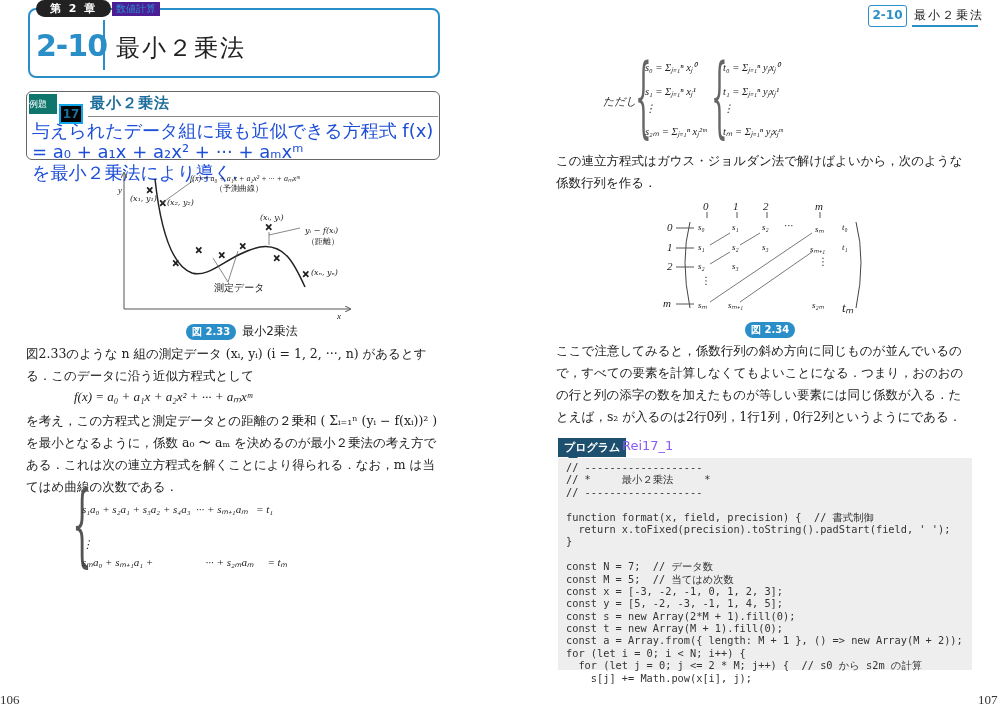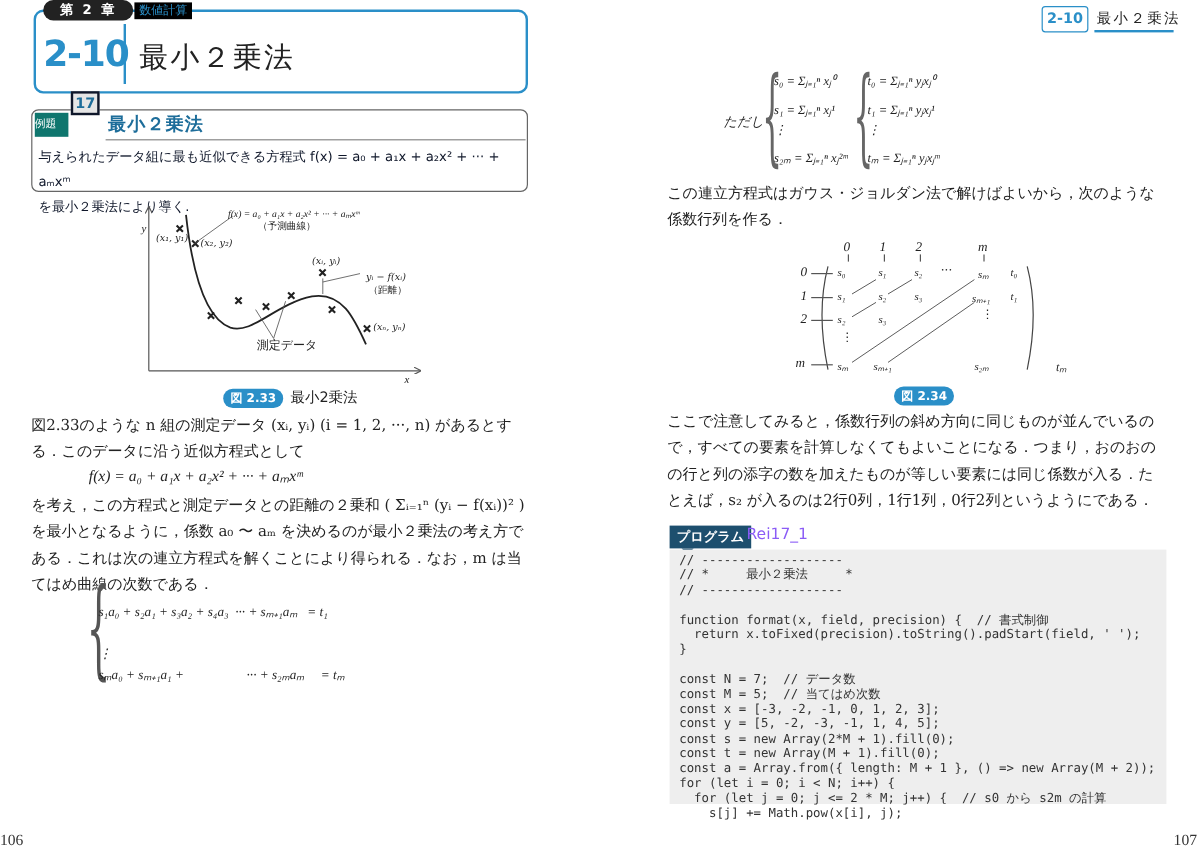--- a/index.html
+++ b/index.html
@@ -6,31 +6,31 @@
   html, body { width: 1000px; height: 710px; background: #fff; overflow: hidden; }
   body { position: relative; font-family: "DejaVu Serif", "Liberation Serif", serif; color: #222; }
   .sans { font-family: "DejaVu Sans", "Liberation Sans", sans-serif; }
   .mono { font-family: "DejaVu Sans Mono", "Liberation Mono", monospace; }
   .it { font-style: italic; font-family: "Liberation Serif", serif; }
   .abs { position: absolute; }
 
   
   .chapter-frame { left: 28px; top: 8px; width: 412px; height: 70px; border: 2px solid #2a8fc8; border-radius: 8px; }
   .chapter-tab { left: 36px; top: 0px; height: 17px; padding: 0 14px; background: #222; color: #fff; border-radius: 9px; font-size: 11px; font-weight: bold; line-height: 17px; letter-spacing: 2px; }
-  .chapter-cat { left: 112px; top: 2px; font-size: 10px; color: #2a8fc8; background: #000000; padding: 0 4px; }
+  .chapter-cat { left: 112px; top: 2px; font-size: 10px; color: #2a8fc8; background: #4c1d95; padding: 0 4px; }
   .section-num { left: 36px; top: 28px; font-size: 30px; font-weight: bold; color: #2a8fc8; letter-spacing: -1px; }
   .section-divider { left: 103px; top: 20px; width: 2px; height: 50px; background: #2a8fc8; }
   .section-title { left: 116px; top: 32px; font-size: 24px; color: #222; letter-spacing: 2px; }
 
   .example-box { left: 26px; top: 91px; width: 414px; height: 69px; border: 1px solid #666; border-radius: 6px; }
   .example-tag { left: 29px; top: 94px; height: 20px; width: 28px; background: #0f766e; color: #fff; font-size: 9px; line-height: 20px; text-align: left; }
-  .example-num { left: 59px; top: 76px; height: 20px; width: 24px; border: 2px solid #0f172a; color: #1d6d9a; font-size: 12px; font-weight: bold; line-height: 16px; text-align: center; background:#e5e5e5; }
+  .example-num { left: 59px; top: 104px; height: 20px; width: 24px; border: 2px solid #0ea5e9; color: #1d6d9a; font-size: 12px; font-weight: bold; line-height: 16px; text-align: center; background:#000000; }
   .example-title { left: 90px; top: 94px; font-size: 15px; color: #1d6d9a; font-weight: bold; letter-spacing: 1px; }
   .example-rule { left: 88px; top: 116px; width: 350px; height: 1px; background: #888; }
-  .example-text { left: 32px; top: 120px; width: 404px; font-size: 11px; line-height: 21px; color: #0f172a; }
+  .example-text { left: 32px; top: 120px; width: 404px; font-size: 18px; line-height: 21px; color: #1d4ed8; }
 
   .fig1 { left: 110px; top: 165px; width: 250px; height: 160px; }
   .fig-cap { font-size: 12px; color: #222; }
   .fig-badge { display: inline-block; background: #2a8fc8; color: #fff; font-size: 10px; font-weight: bold; padding: 1px 6px; border-radius: 8px; margin-right: 6px; font-family: "DejaVu Sans", sans-serif; }
 
   .body-text { font-size: 12.5px; line-height: 22px; color: #222; }
   .p1 { left: 26px; top: 343px; width: 416px; }
   .eq1 { left: 74px; top: 387px; font-size: 13px; }
   .p2 { left: 26px; top: 410px; width: 416px; }
 
@@ -198,21 +198,21 @@
 
   <div class="abs it" style="left:38px;top:61px;font-size:9px;">s₂</div>
   <div class="abs it" style="left:72px;top:61px;font-size:9px;">s₃</div>
   <div class="abs" style="left:158px;top:56px;font-size:10px;">⋮</div>
 
   <div class="abs" style="left:41px;top:75px;font-size:10px;">⋮</div>
 
   <div class="abs it" style="left:38px;top:98px;font-size:9px;">sₘ</div>
   <div class="abs it" style="left:68px;top:98px;font-size:9px;">sₘ₊₁</div>
   <div class="abs it" style="left:152px;top:98px;font-size:9px;">s₂ₘ</div>
-  <div class="abs it" style="left:182px;top:98px;font-size:10px;margin-left:38px;">tₘ</div>
+  <div class="abs it" style="left:182px;top:98px;font-size:13px;">tₘ</div>
 </div>
 <div class="abs" style="left:745px;top:318px;">
   <span class="fig-badge">図 2.34</span>
 </div>
 
 <div class="abs body-text p4">ここで注意してみると，係数行列の斜め方向に同じものが並んでいるので，すべての要素を計算しなくてもよいことになる．つまり，おのおのの行と列の添字の数を加えたものが等しい要素には同じ係数が入る．たとえば，s₂ が入るのは2行0列，1行1列，0行2列というようにである．</div>
 
 <div class="abs prog-tag">プログラム</div>
 <div class="abs prog-name">Rei17_1</div>
 <div class="abs code-box mono">

